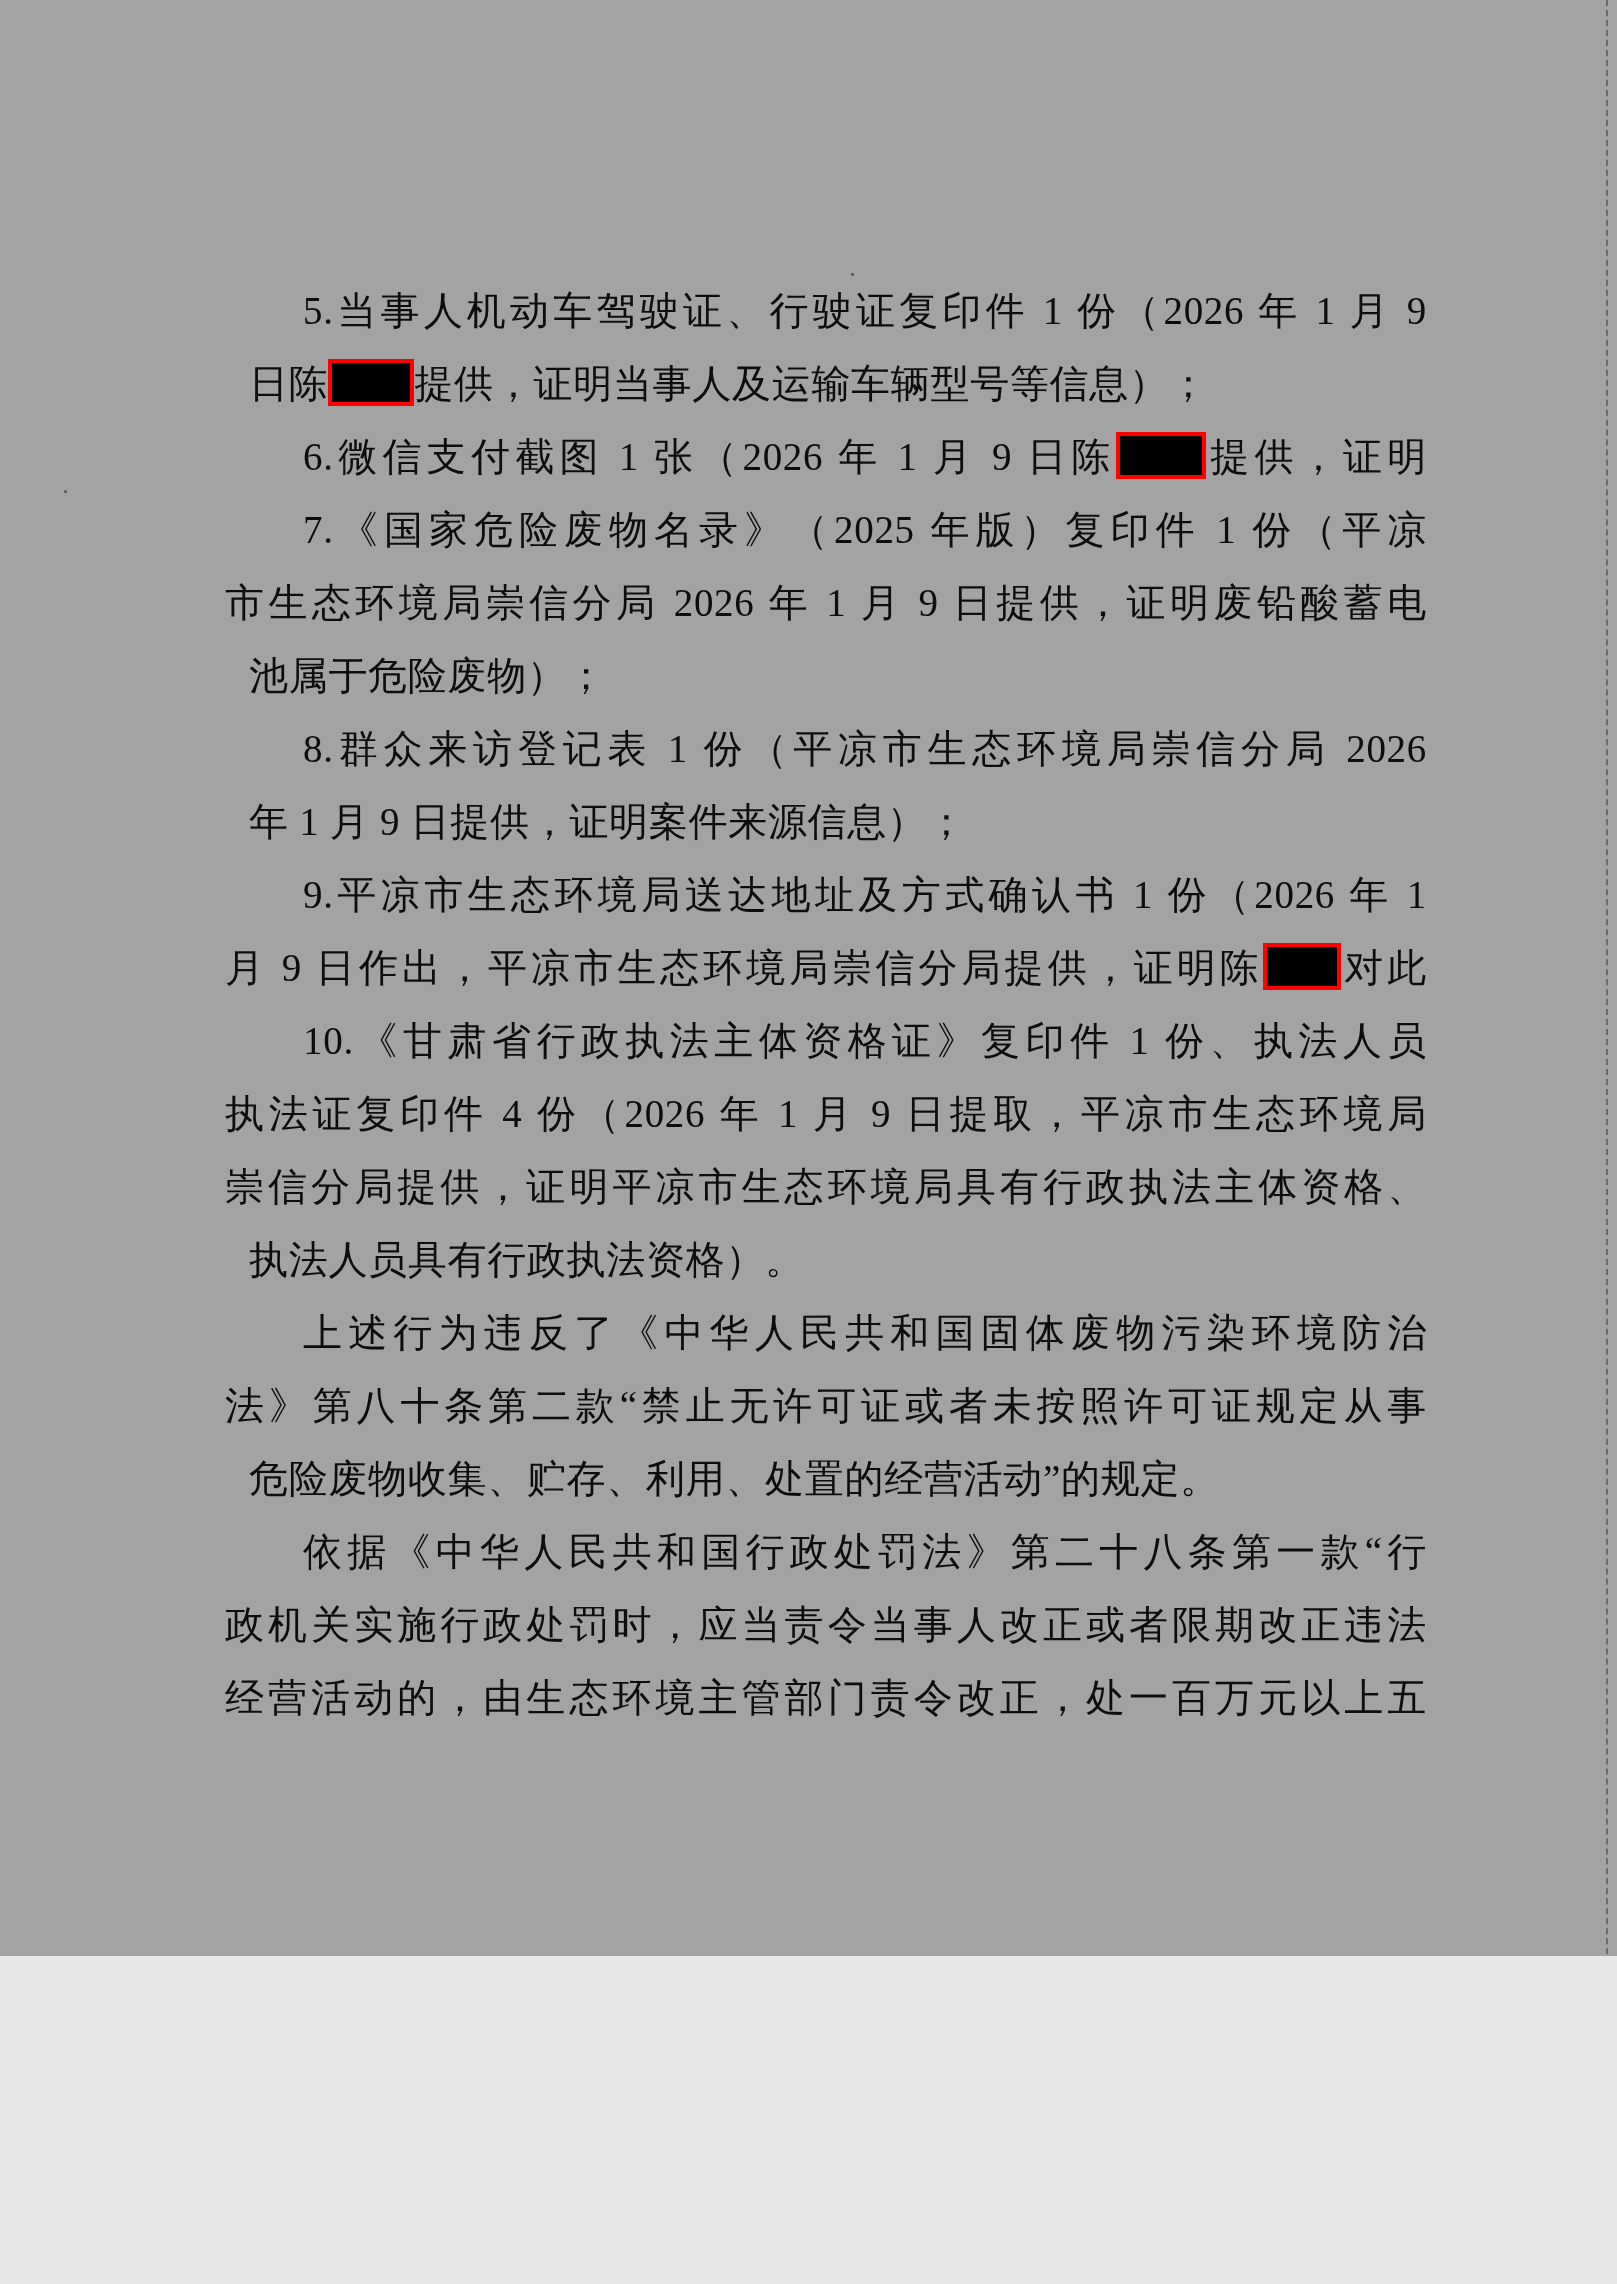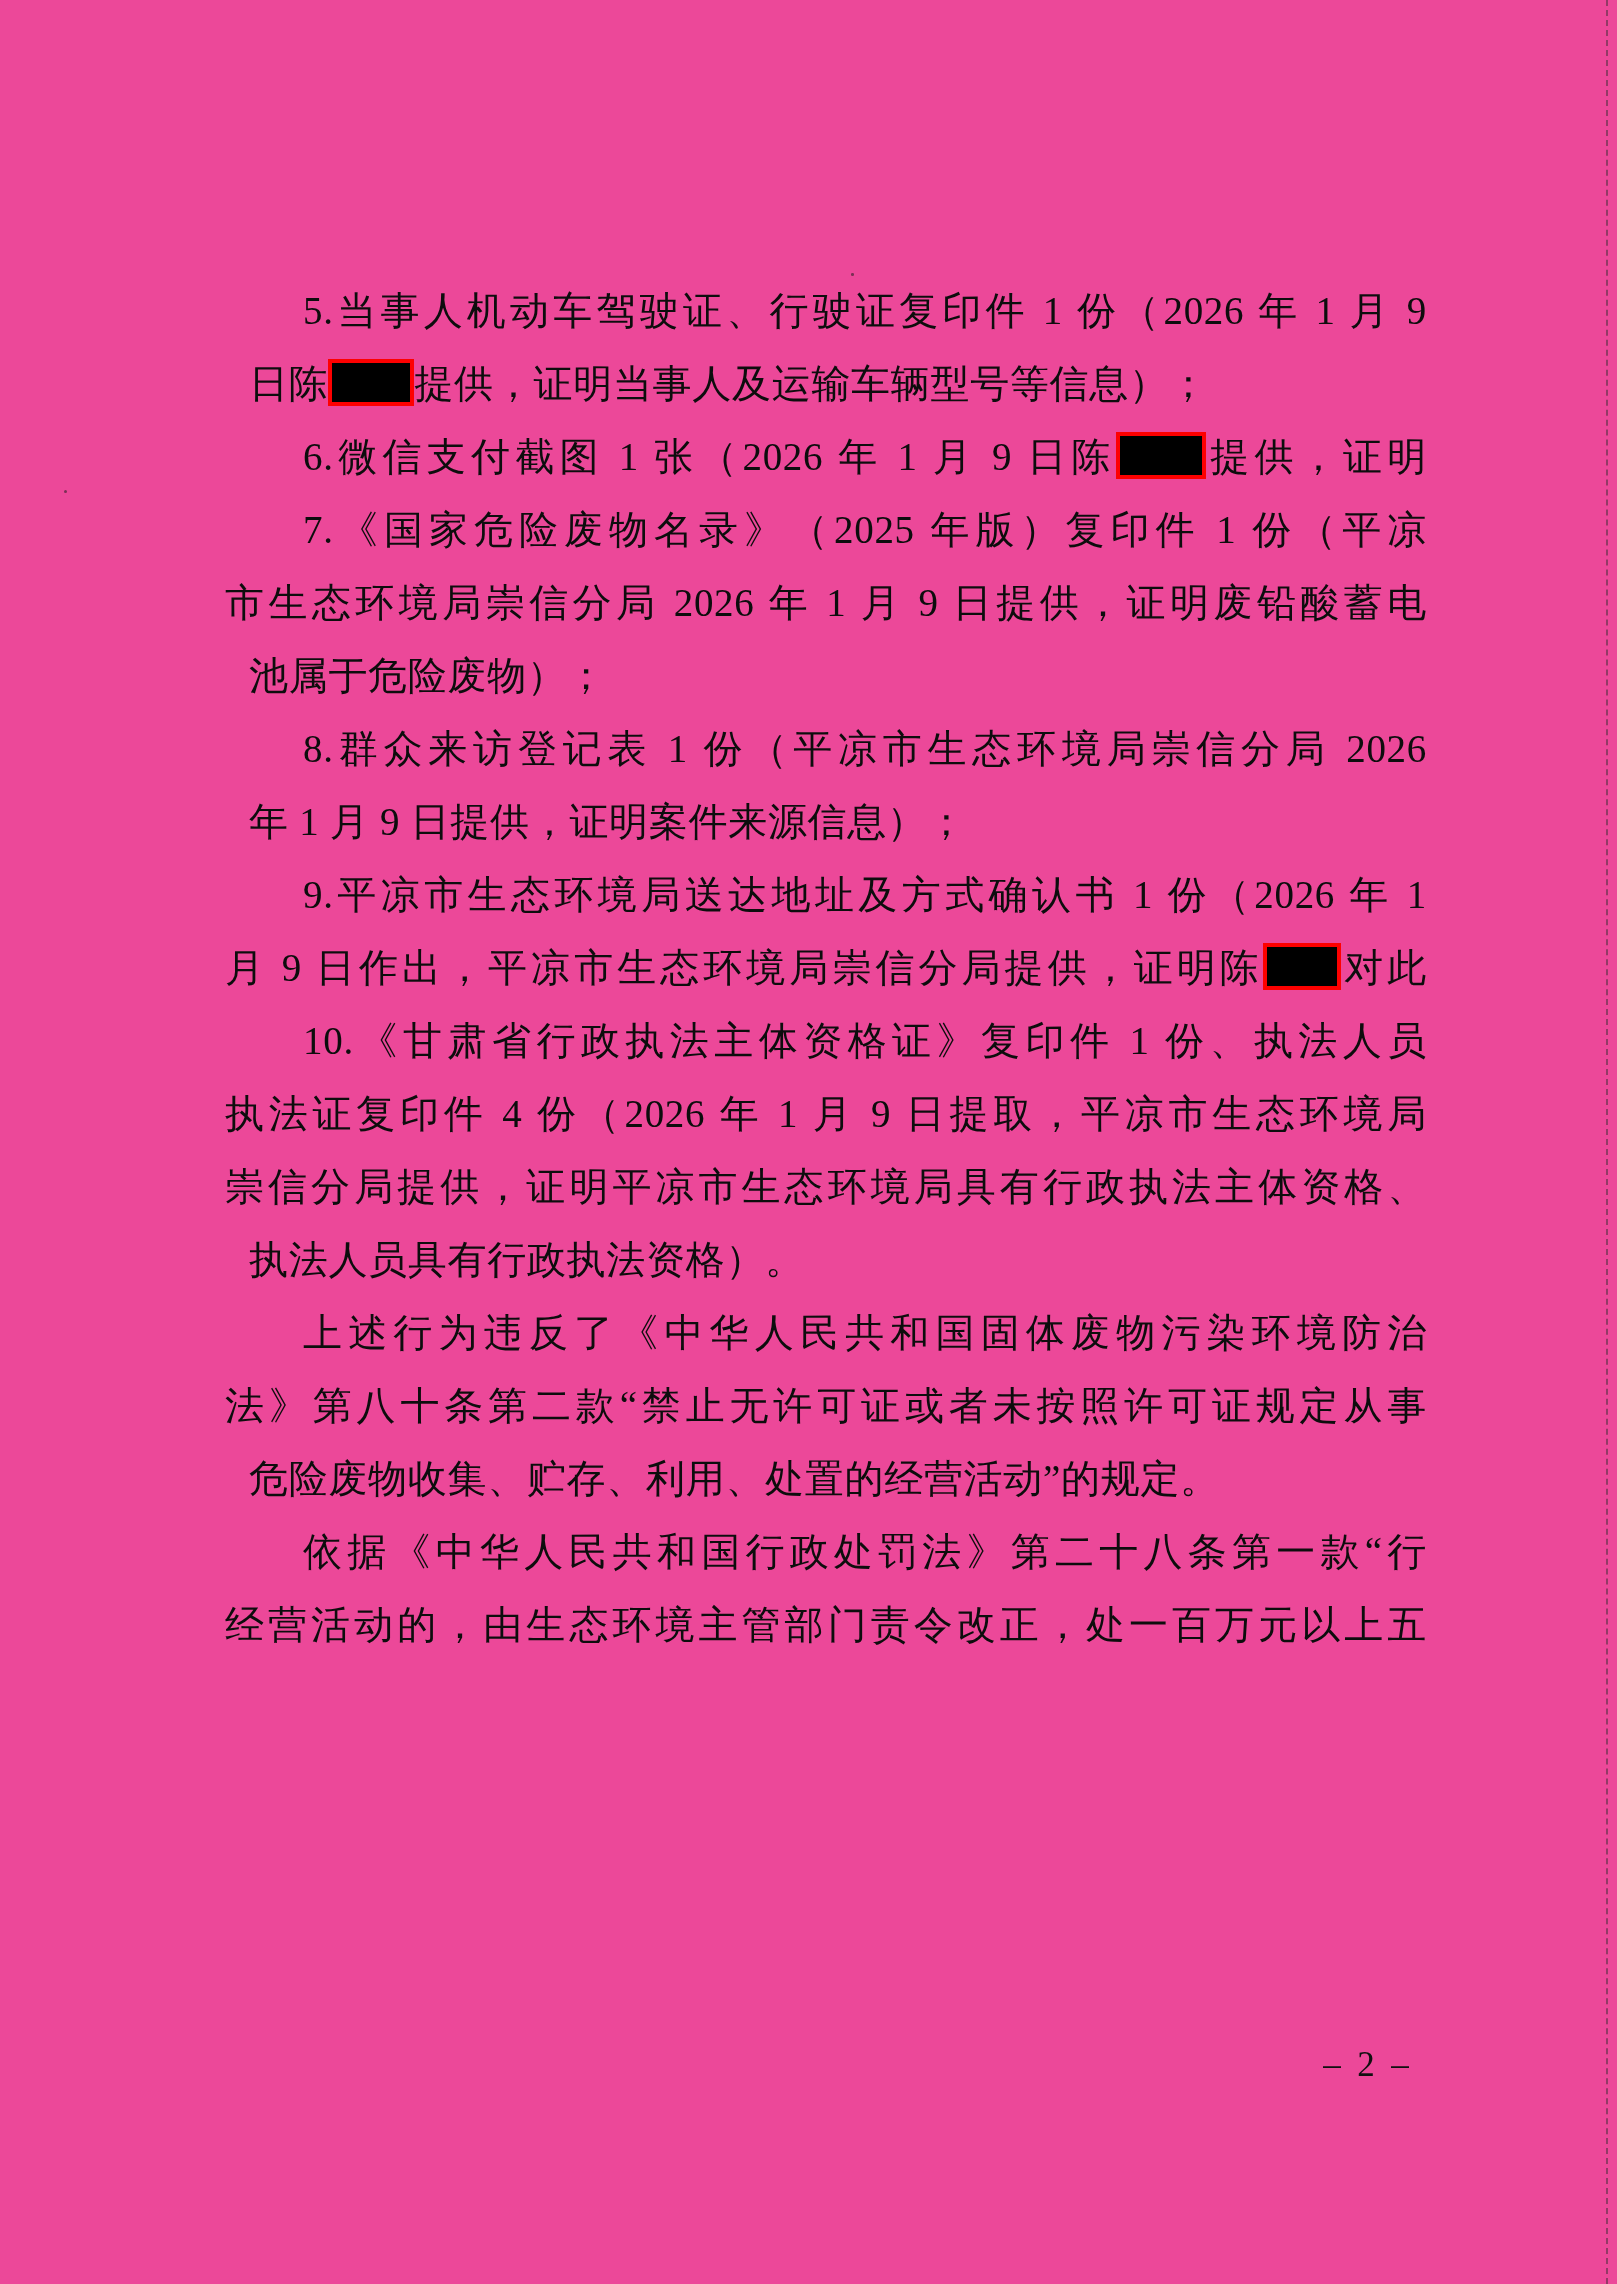--- a/index.html
+++ b/index.html
@@ -3,22 +3,22 @@
 <meta charset="utf-8">
 <style>
   html, body {
     margin: 0;
     padding: 0;
     background: #e8e8e8;
   }
   .page {
     position: relative;
     width: 1618px;
-    height: 2284px;
-    background: #ec4899;
+    height: 1956px;
+    background: #a3a3a3;
     overflow: hidden;
     font-family: "Liberation Serif", "DejaVu Serif", serif;
     color: #0d0d0d;
   }
   .doc-body {
     position: absolute;
     left: 225px;
     top: 274px;
     width: 1202px;
     font-size: 39px;
@@ -86,20 +86,21 @@
       <div class="line indent"><span>9.平凉市生态环境局送达地址及方式确认书 1 份（2026 年 1</span></div>
       <div class="line"><span>月 9 日作出，平凉市生态环境局崇信分局提供，证明陈</span><span class="redaction" style="width: 70px; background: rgb(0, 0, 0); border-color: rgb(254, 0, 0);"></span><span>对此</span></div>
       <div class="line indent"><span>10.《甘肃省行政执法主体资格证》复印件 1 份、执法人员</span></div>
       <div class="line"><span>执法证复印件 4 份（2026 年 1 月 9 日提取，平凉市生态环境局</span></div>
       <div class="line"><span>崇信分局提供，证明平凉市生态环境局具有行政执法主体资格、</span></div>
       <div class="line last"><span>执法人员具有行政执法资格）。</span></div>
       <div class="line indent"><span>上述行为违反了《中华人民共和国固体废物污染环境防治</span></div>
       <div class="line"><span>法》第八十条第二款“禁止无许可证或者未按照许可证规定从事</span></div>
       <div class="line last"><span>危险废物收集、贮存、利用、处置的经营活动”的规定。</span></div>
       <div class="line indent"><span>依据《中华人民共和国行政处罚法》第二十八条第一款“行</span></div>
+      <div class="line"><span>政机关实施行政处罚时，应当责令当事人改正或者限期改正违法</span></div>
       <div class="line"><span>经营活动的，由生态环境主管部门责令改正，处一百万元以上五</span></div>
     </div>
   <div class="page-number">– 2 –</div>
   <div class="scan-edge"></div>
   <div class="speck" style="left:64px;top:490px;width:3.3px;height:3.3px;"></div>
   <div class="speck" style="left:851px;top:273px;width:2.6px;height:2.6px;"></div>
   <div class="speck" style="left:992px;top:746px;width:2.6px;height:2.6px;"></div>
 </div>
 
 

